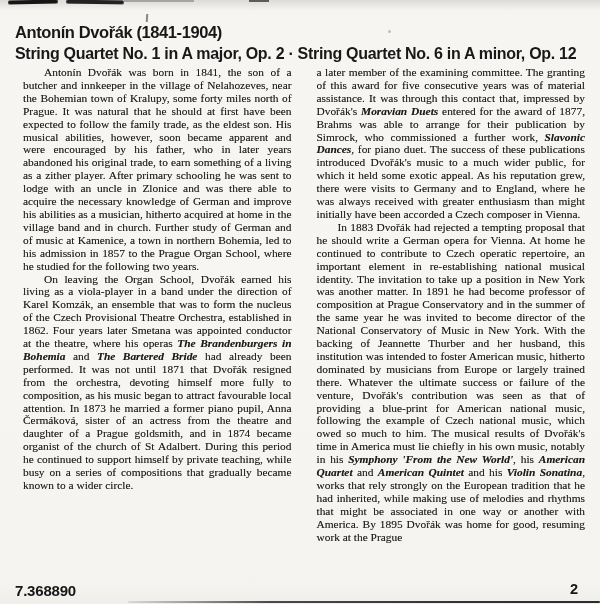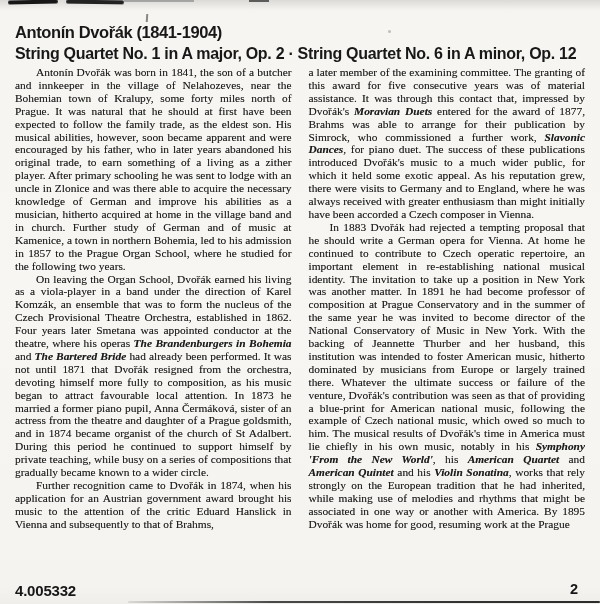--- a/index.html
+++ b/index.html
@@ -61,20 +61,21 @@
     display: flex; gap: 17px;
   }
   .col {
     width: 276.5px;
     font-size: 11.4px;
     line-height: 12.9px;
     text-align: justify;
     color: #1c1c1c;
     text-shadow: 0 0 0.35px rgba(20,20,20,0.45);
     hyphens: none;
+    margin-left: 8px;
   }
   .col p { margin: 0; }
   .col p.indent { text-indent: 21px; }
   .col i { font-style: italic; font-weight: bold; }
 
   footer {
     position: absolute; left: 15px; right: 20px; bottom: 5px;
     font-family: "Liberation Sans", sans-serif;
     font-weight: bold;
     color: #161616;
@@ -96,27 +97,26 @@
 
   <header>
     <h1 class="title">Antonín Dvořák (1841-1904)</h1>
     <h2 class="subtitle">String Quartet No. 1 in A major, Op. 2 · String Quartet No. 6 in A minor, Op. 12</h2>
   </header>
 
   <main class="columns">
     <div class="col">
         <p class="indent"><span>Antonín Dvořák was born in 1841, the son of a butcher and innkeeper in the village of Nelahozeves, near the Bohemian town of Kralupy, some forty miles north of Prague. It was natural that he should at first have been expected to follow the family trade, as the eldest son. His musical abilities, however, soon became apparent and were encouraged by his father, who in later years abandoned his original trade, to earn something of a living as a zither player. After primary schooling he was sent to lodge with an uncle in Zlonice and was there able to acquire the necessary knowledge of German and improve his abilities as a musician, hitherto acquired at home in the village band and in church. Further study of German and of music at Kamenice, a town in northern Bohemia, led to his admission in 1857 to the Prague Organ School, where he studied for the following two years.</span></p>
         <p class="indent"><span>On leaving the Organ School, Dvořák earned his living as a viola-player in a band under the direction of Karel Komzák, an ensemble that was to form the nucleus of the Czech Provisional Theatre Orchestra, established in 1862. Four years later Smetana was appointed conductor at the theatre, where his operas </span><i>The Brandenburgers in Bohemia</i><span> and </span><i>The Bartered Bride</i><span> had already been performed. It was not until 1871 that Dvořák resigned from the orchestra, devoting himself more fully to composition, as his music began to attract favourable local attention. In 1873 he married a former piano pupil, Anna Čermáková, sister of an actress from the theatre and daughter of a Prague goldsmith, and in 1874 became organist of the church of St Adalbert. During this period he continued to support himself by private teaching, while busy on a series of compositions that gradually became known to a wider circle.</span></p>
-        <p class="indent"><span>Further recognition came to Dvořák in 1874, when his application for an Austrian government award brought his music to the attention of the critic Eduard Hanslick in Vienna and subsequently to that of Brahms,</span></p>
       </div>
     <div class="col">
         <p><span>a later member of the examining committee. The granting of this award for five consecutive years was of material assistance. It was through this contact that, impressed by Dvořák's </span><i>Moravian Duets</i><span> entered for the award of 1877, Brahms was able to arrange for their publication by Simrock, who commissioned a further work, </span><i>Slavonic Dances</i><span>, for piano duet. The success of these publications introduced Dvořák's music to a much wider public, for which it held some exotic appeal. As his reputation grew, there were visits to Germany and to England, where he was always received with greater enthusiasm than might initially have been accorded a Czech composer in Vienna.</span></p>
         <p class="indent"><span>In 1883 Dvořák had rejected a tempting proposal that he should write a German opera for Vienna. At home he continued to contribute to Czech operatic repertoire, an important element in re-establishing national musical identity. The invitation to take up a position in New York was another matter. In 1891 he had become professor of composition at Prague Conservatory and in the summer of the same year he was invited to become director of the National Conservatory of Music in New York. With the backing of Jeannette Thurber and her husband, this institution was intended to foster American music, hitherto dominated by musicians from Europe or largely trained there. Whatever the ultimate success or failure of the venture, Dvořák's contribution was seen as that of providing a blue-print for American national music, following the example of Czech national music, which owed so much to him. The musical results of Dvořák's time in America must lie chiefly in his own music, notably in his </span><i>Symphony 'From the New World'</i><span>, his </span><i>American Quartet</i><span> and </span><i>American Quintet</i><span> and his </span><i>Violin Sonatina</i><span>, works that rely strongly on the European tradition that he had inherited, while making use of melodies and rhythms that might be associated in one way or another with America. By 1895 Dvořák was home for good, resuming work at the Prague</span></p>
       </div>
   </main>
 
   <footer>
-    <span class="catalog">4.005332</span>
+    <span class="catalog">7.368890</span>
     <span class="pageno">2</span>
   </footer>
 
   <div class="bottom-line"></div>
 </div>
 
 </body></html>

